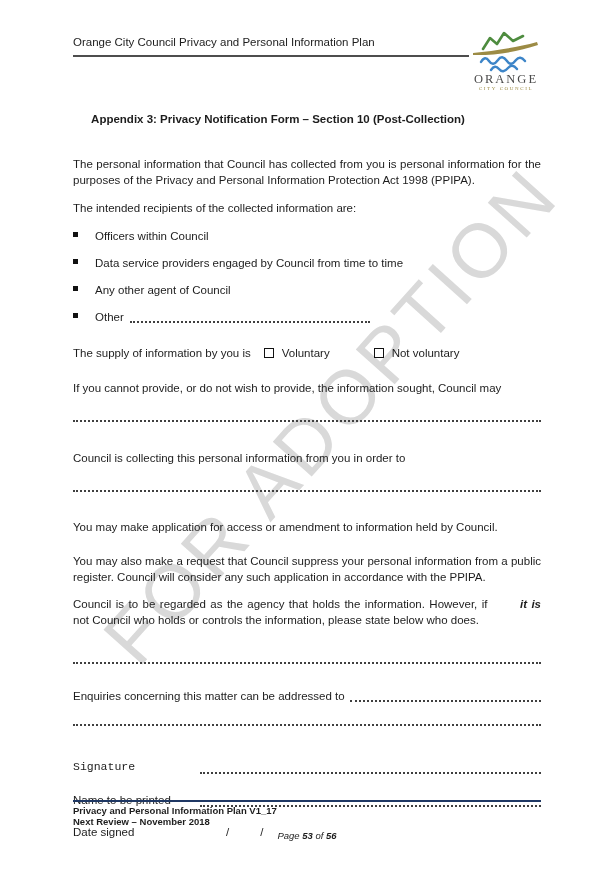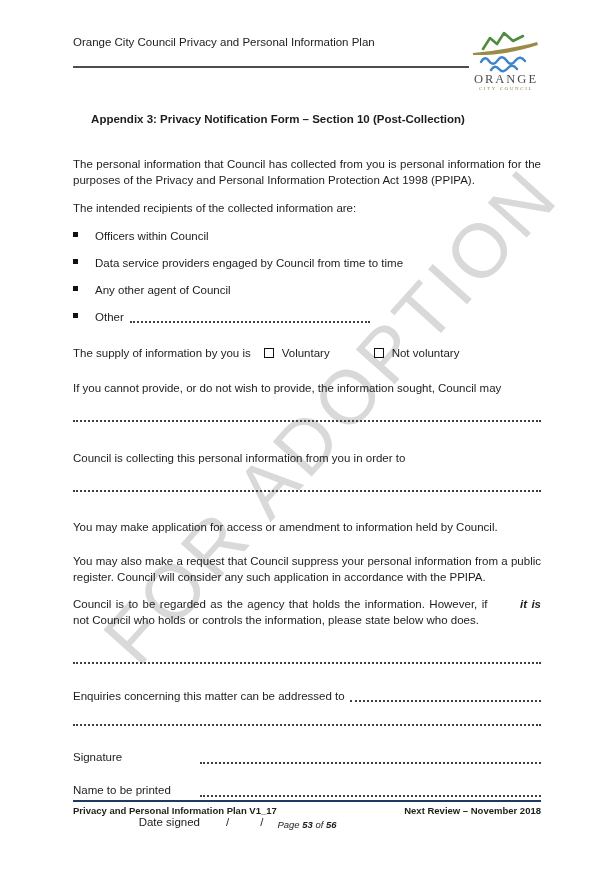--- a/index.html
+++ b/index.html
@@ -12,21 +12,21 @@
   .watermark {
     position:absolute; left:25px; top:398px; width:565px;
     text-align:center; transform:rotate(-48deg); transform-origin:center;
     font-size:76px; letter-spacing:5px; color:#d7d7d7; opacity:.95;
     white-space:nowrap; z-index:0; font-weight:400; user-select:none;
   }
   .content { position:relative; z-index:1; padding:28px 73px 0 73px; }
 
   
   .header { display:flex; align-items:flex-start; }
-  .header-left { flex:1; padding-top:8px; padding-bottom:18px; border-bottom:2px solid #4d4d4d; }
+  .header-left { flex:1; padding-top:8px; padding-bottom:7px; border-bottom:2px solid #4d4d4d; }
   .doc-title { font-size:11.5px; }
   .logo { width:70px; height:64px; margin-left:2px; flex:0 0 auto; }
 
   .appendix-heading {
     margin-top:21px; margin-right:58px; text-align:center;
     font-weight:bold; font-size:11.5px;
   }
 
   
   .para { line-height:16px; }
@@ -51,29 +51,29 @@
   .p7 .emph { font-weight:bold; font-style:italic;padding-left:28px; }
   .gap-line1 { margin-top:34px; }
 
   .enquiries-row { margin-top:26px; display:flex; align-items:flex-end; }
   .enquiries-row .dots { flex:1; margin-left:5px; }
   .dotline-enq { margin-top:22px; }
 
   .sign-row { display:flex; align-items:flex-end; }
   .sign-label { width:127px; flex:0 0 auto; line-height:14px; }
   .sign-row .dots { flex:1; }
-  .row-signature { margin-top:24px; }
+  .row-signature { margin-top:34px;font-family:Liberation Mono, monospace; }
   .row-name { margin-top:19px; }
-  .row-date { margin-top:18px; align-items:baseline;text-align:right; }
+  .row-date { margin-top:18px; align-items:baseline; }
   .slash1 { margin-left:26px; } .slash2 { margin-left:31px; }
 
   
   .footer { position:absolute; left:73px; right:73px; top:800px; z-index:1; }
   .footer-rule { border-top:2.5px solid #1f3864; }
-  .footer-row { display:flex; justify-content:space-between; margin-top:3px; font-size:9.5px; font-weight:bold; }
+  .footer-row { display:flex; justify-content:space-between; margin-top:3px; font-size:9.5px; font-weight:bold;flex-direction:column; }
   .footer-page { text-align:center; margin-top:3px; font-size:9.5px;font-style:italic; }
   .footer-page .num { font-weight:bold; }
 
   .logo-orange-text { font-family:"Liberation Serif","DejaVu Serif",serif; }
 </style>
 </head>
 <body>
 
 <div class="page">
 

